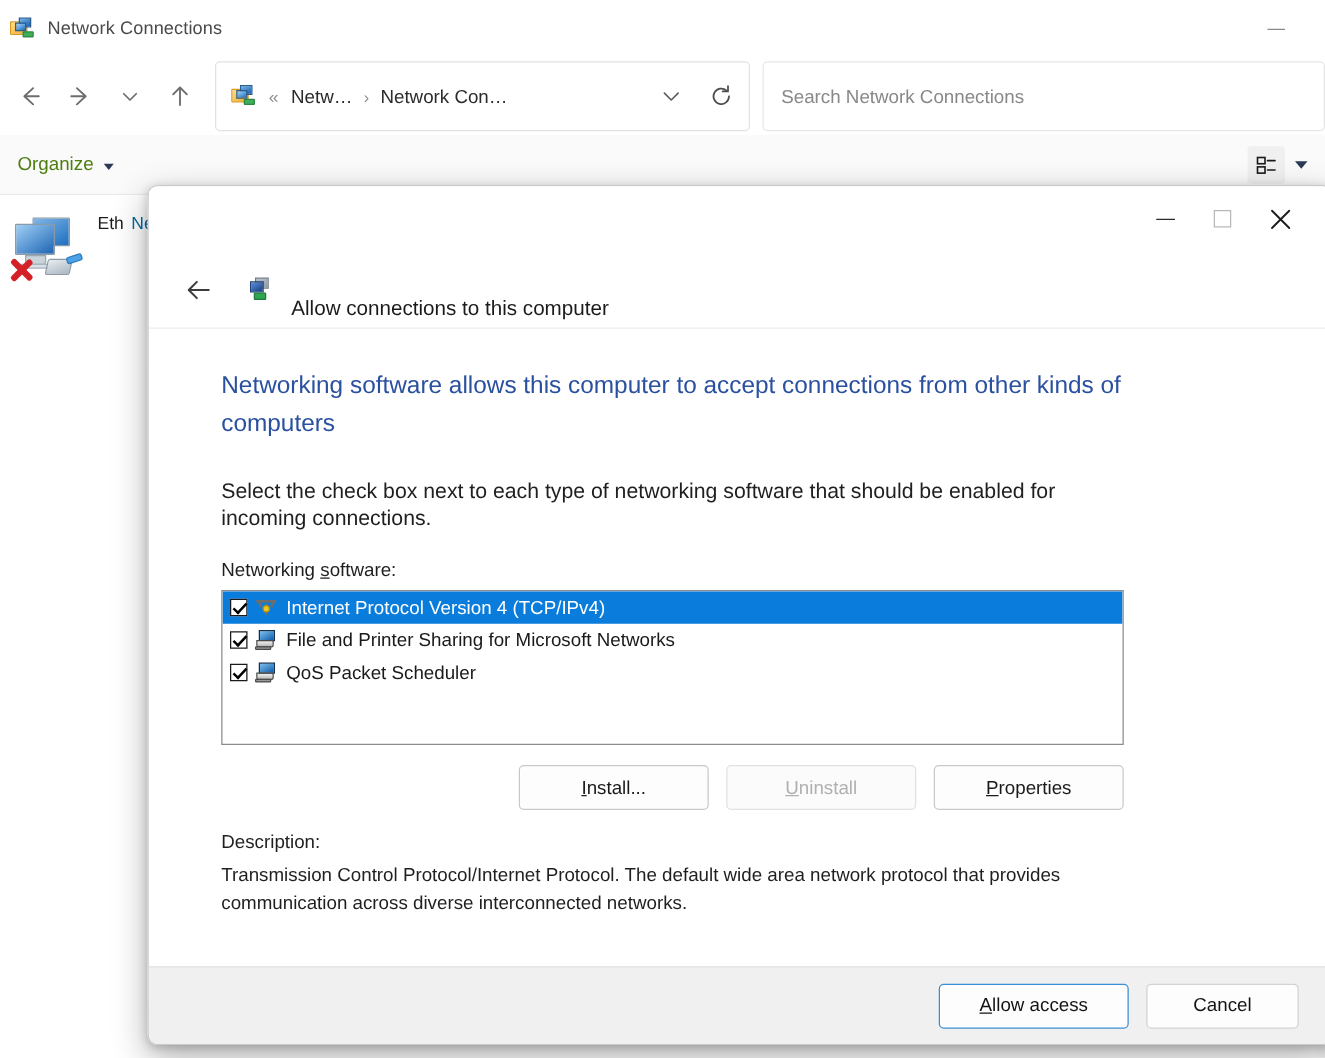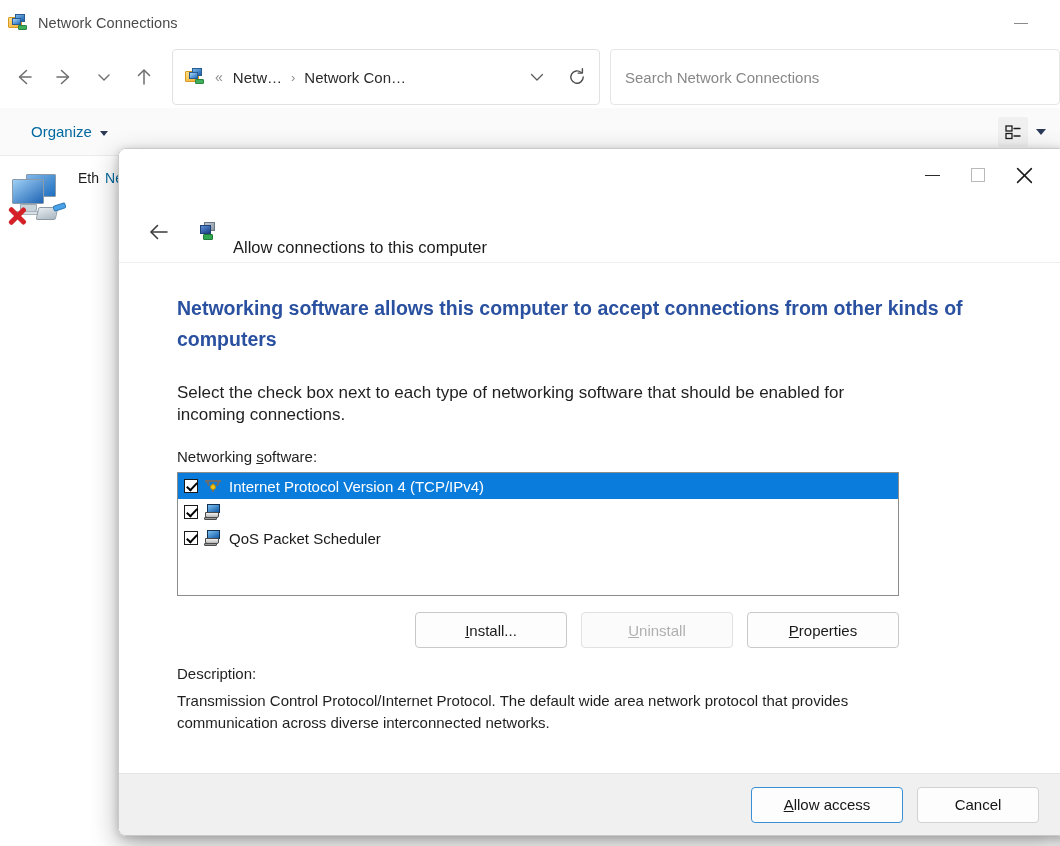--- a/index.html
+++ b/index.html
@@ -116,23 +116,23 @@
 
   
   .exp-toolbar {
     position: absolute;
     left: 0; top: 108px; width: 1060px; height: 48px;
     background: #fafafa;
     border-bottom: 1px solid #ececec;
     display: flex; align-items: center;
   }
   .organize {
-    margin-left: 31px;
+    margin-left: 14px;
     display: flex; align-items: center; gap: 8px;
-    font-size: 15px; color: #0369a1;
+    font-size: 15px; color: #4d7c0f;
   }
   .organize .caret {
     width: 0; height: 0;
     border-left: 4.5px solid transparent;
     border-right: 4.5px solid transparent;
     border-top: 5px solid #2b3a56;
     margin-top: 3px;
   }
   .view-switch {
     position: absolute; right: 14px; top: 9px;
@@ -301,21 +301,21 @@
     height: 512px;
     background: #ffffff;
     padding: 0 0 0 58px;
   }
   .dlg-h1 {
     width: 800px;
     margin-top: 30px;
     font-size: 19.5px;
     line-height: 31px;
     color: #2a50a0;
-    font-weight: bold;
+    font-weight: normal;
   }
   .dlg-p {
     width: 712px;
     margin-top: 27px;
     font-size: 17px;
     line-height: 22px;
     color: #1f1f1f;
   }
   .dlg-label {
     margin-top: 22px;
@@ -653,20 +653,21 @@
       </div>
 
 
       <div class="lb-row">
         <span class="cb checked"></span>
         <span class="pc-icon lb-icon">
           <span class="screen"></span>
             <span class="base"></span>
             <span class="foot"></span>
         </span>
+        <span class="lb-text">File and Printer Sharing for Microsoft Networks</span>
       </div>
 
       <div class="lb-row">
         <span class="cb checked"></span>
         <span class="pc-icon lb-icon">
           <span class="screen"></span>
             <span class="base"></span>
             <span class="foot"></span>
         </span>
         <span class="lb-text">QoS Packet Scheduler</span>

